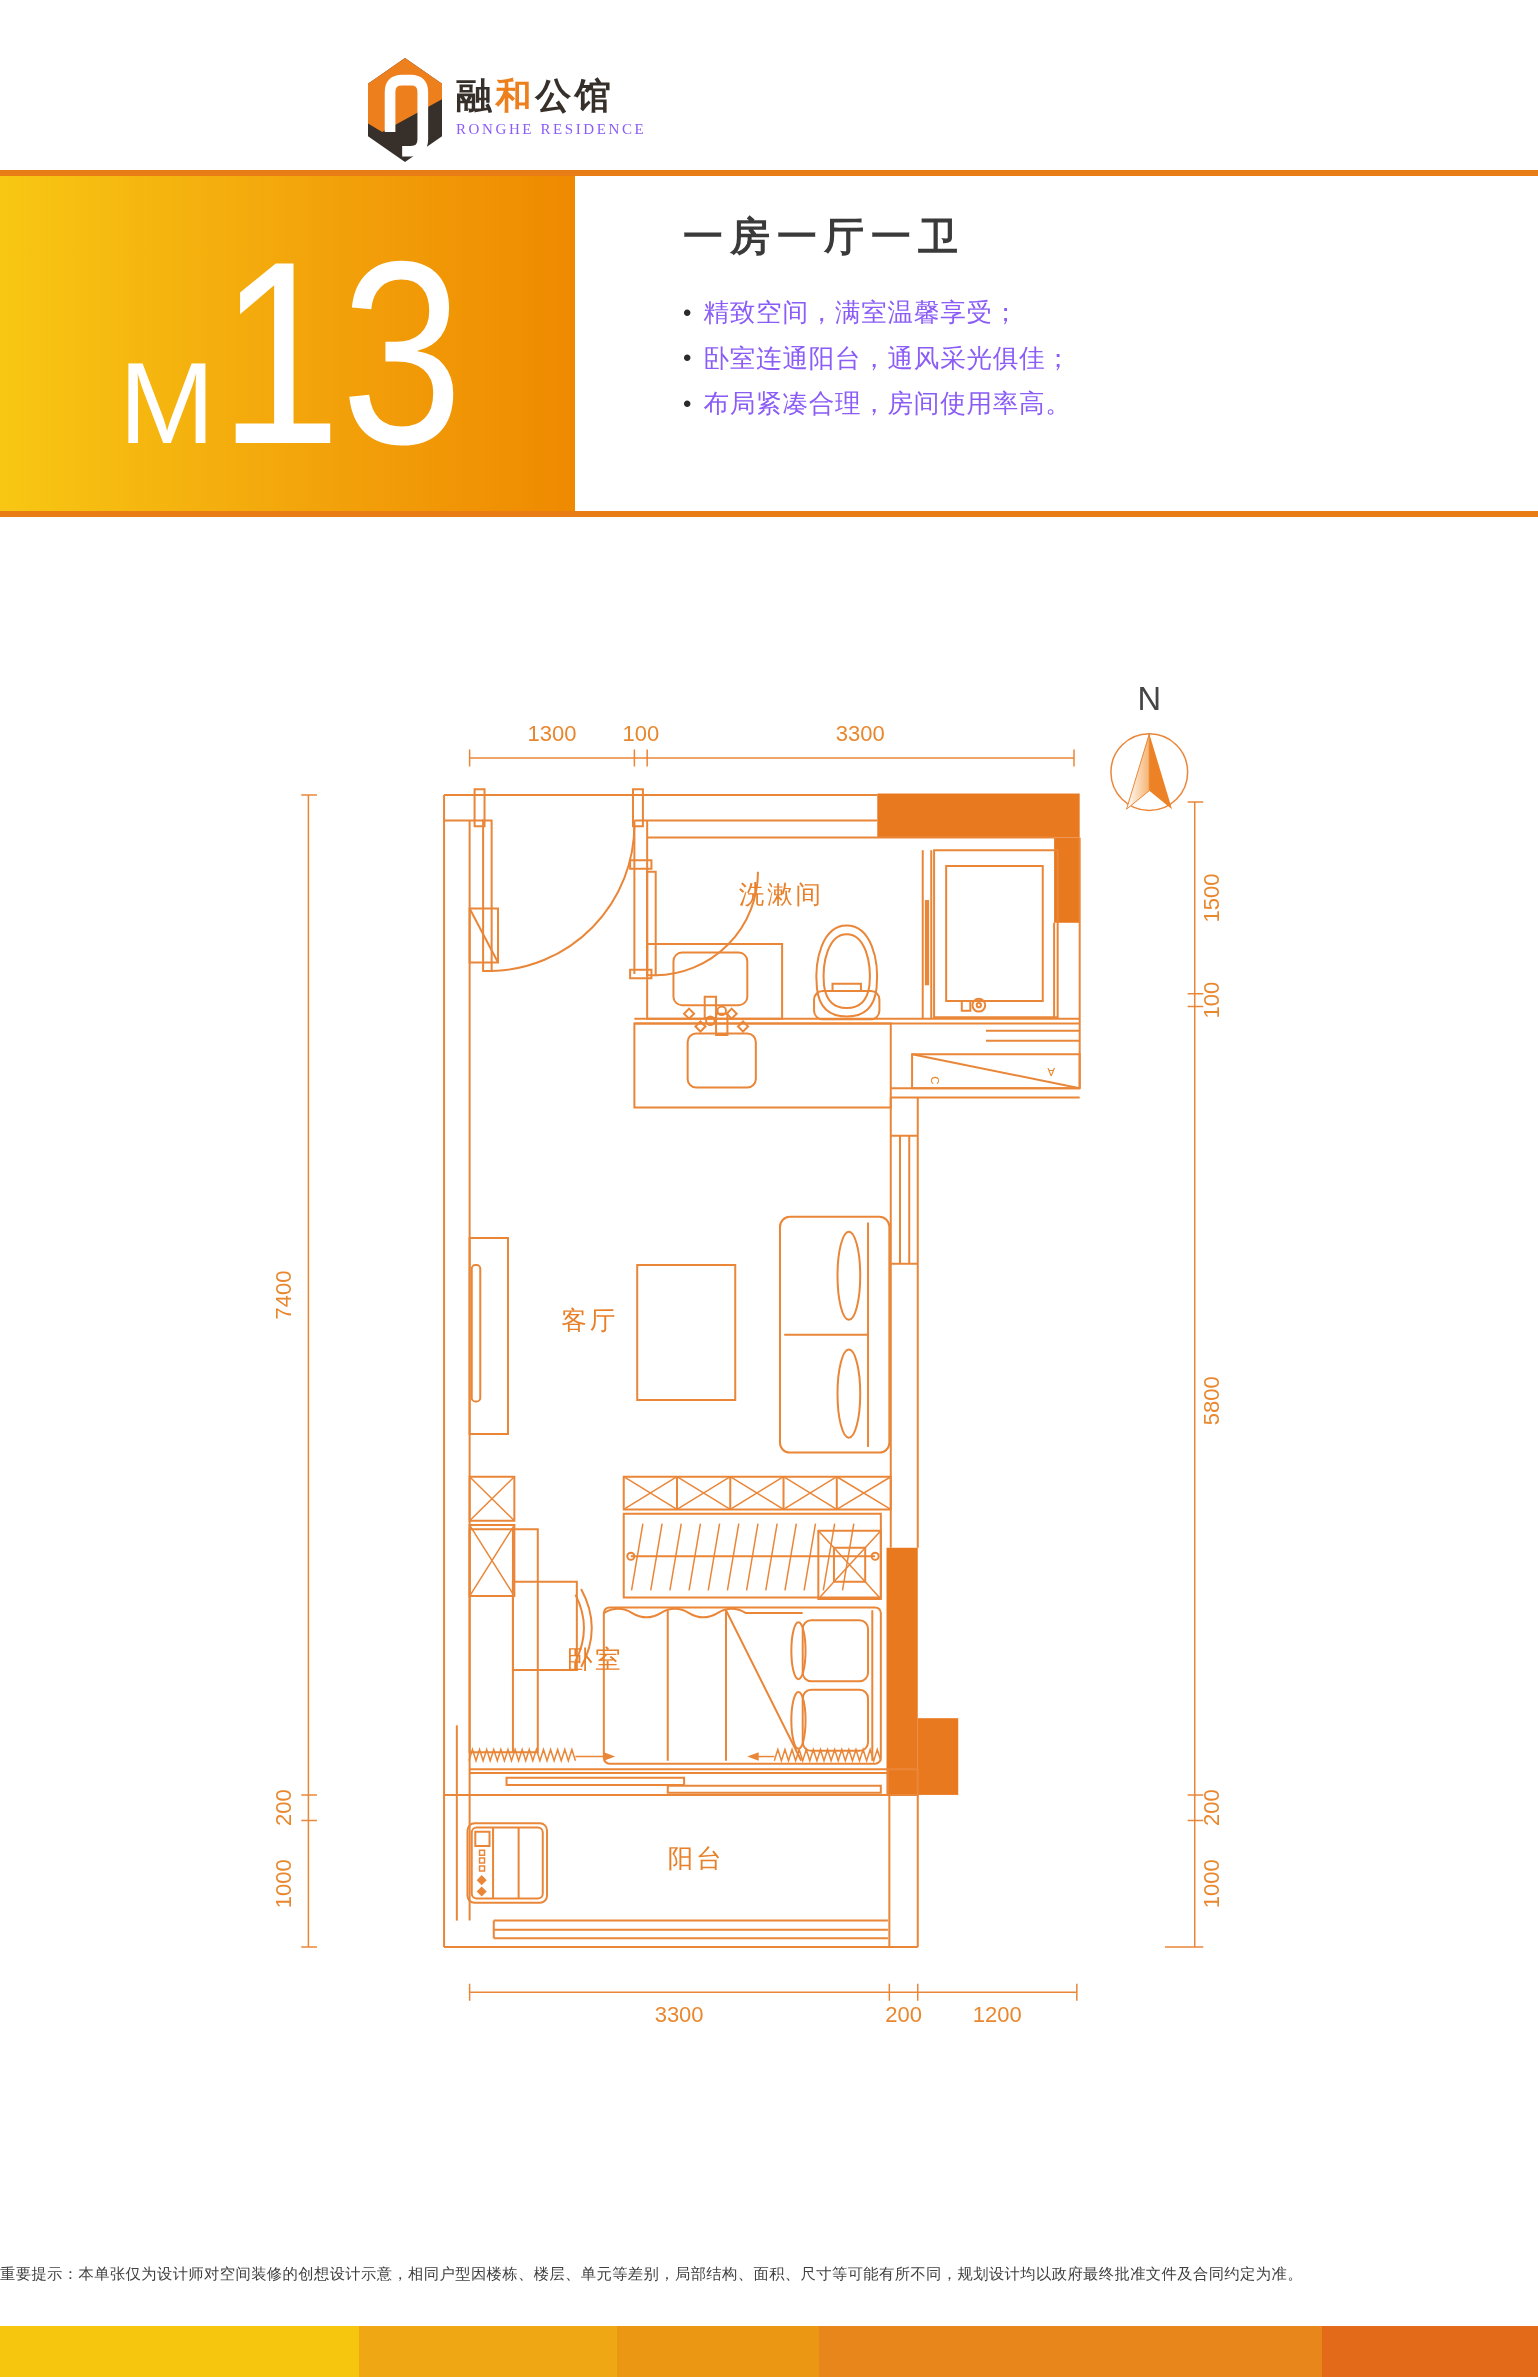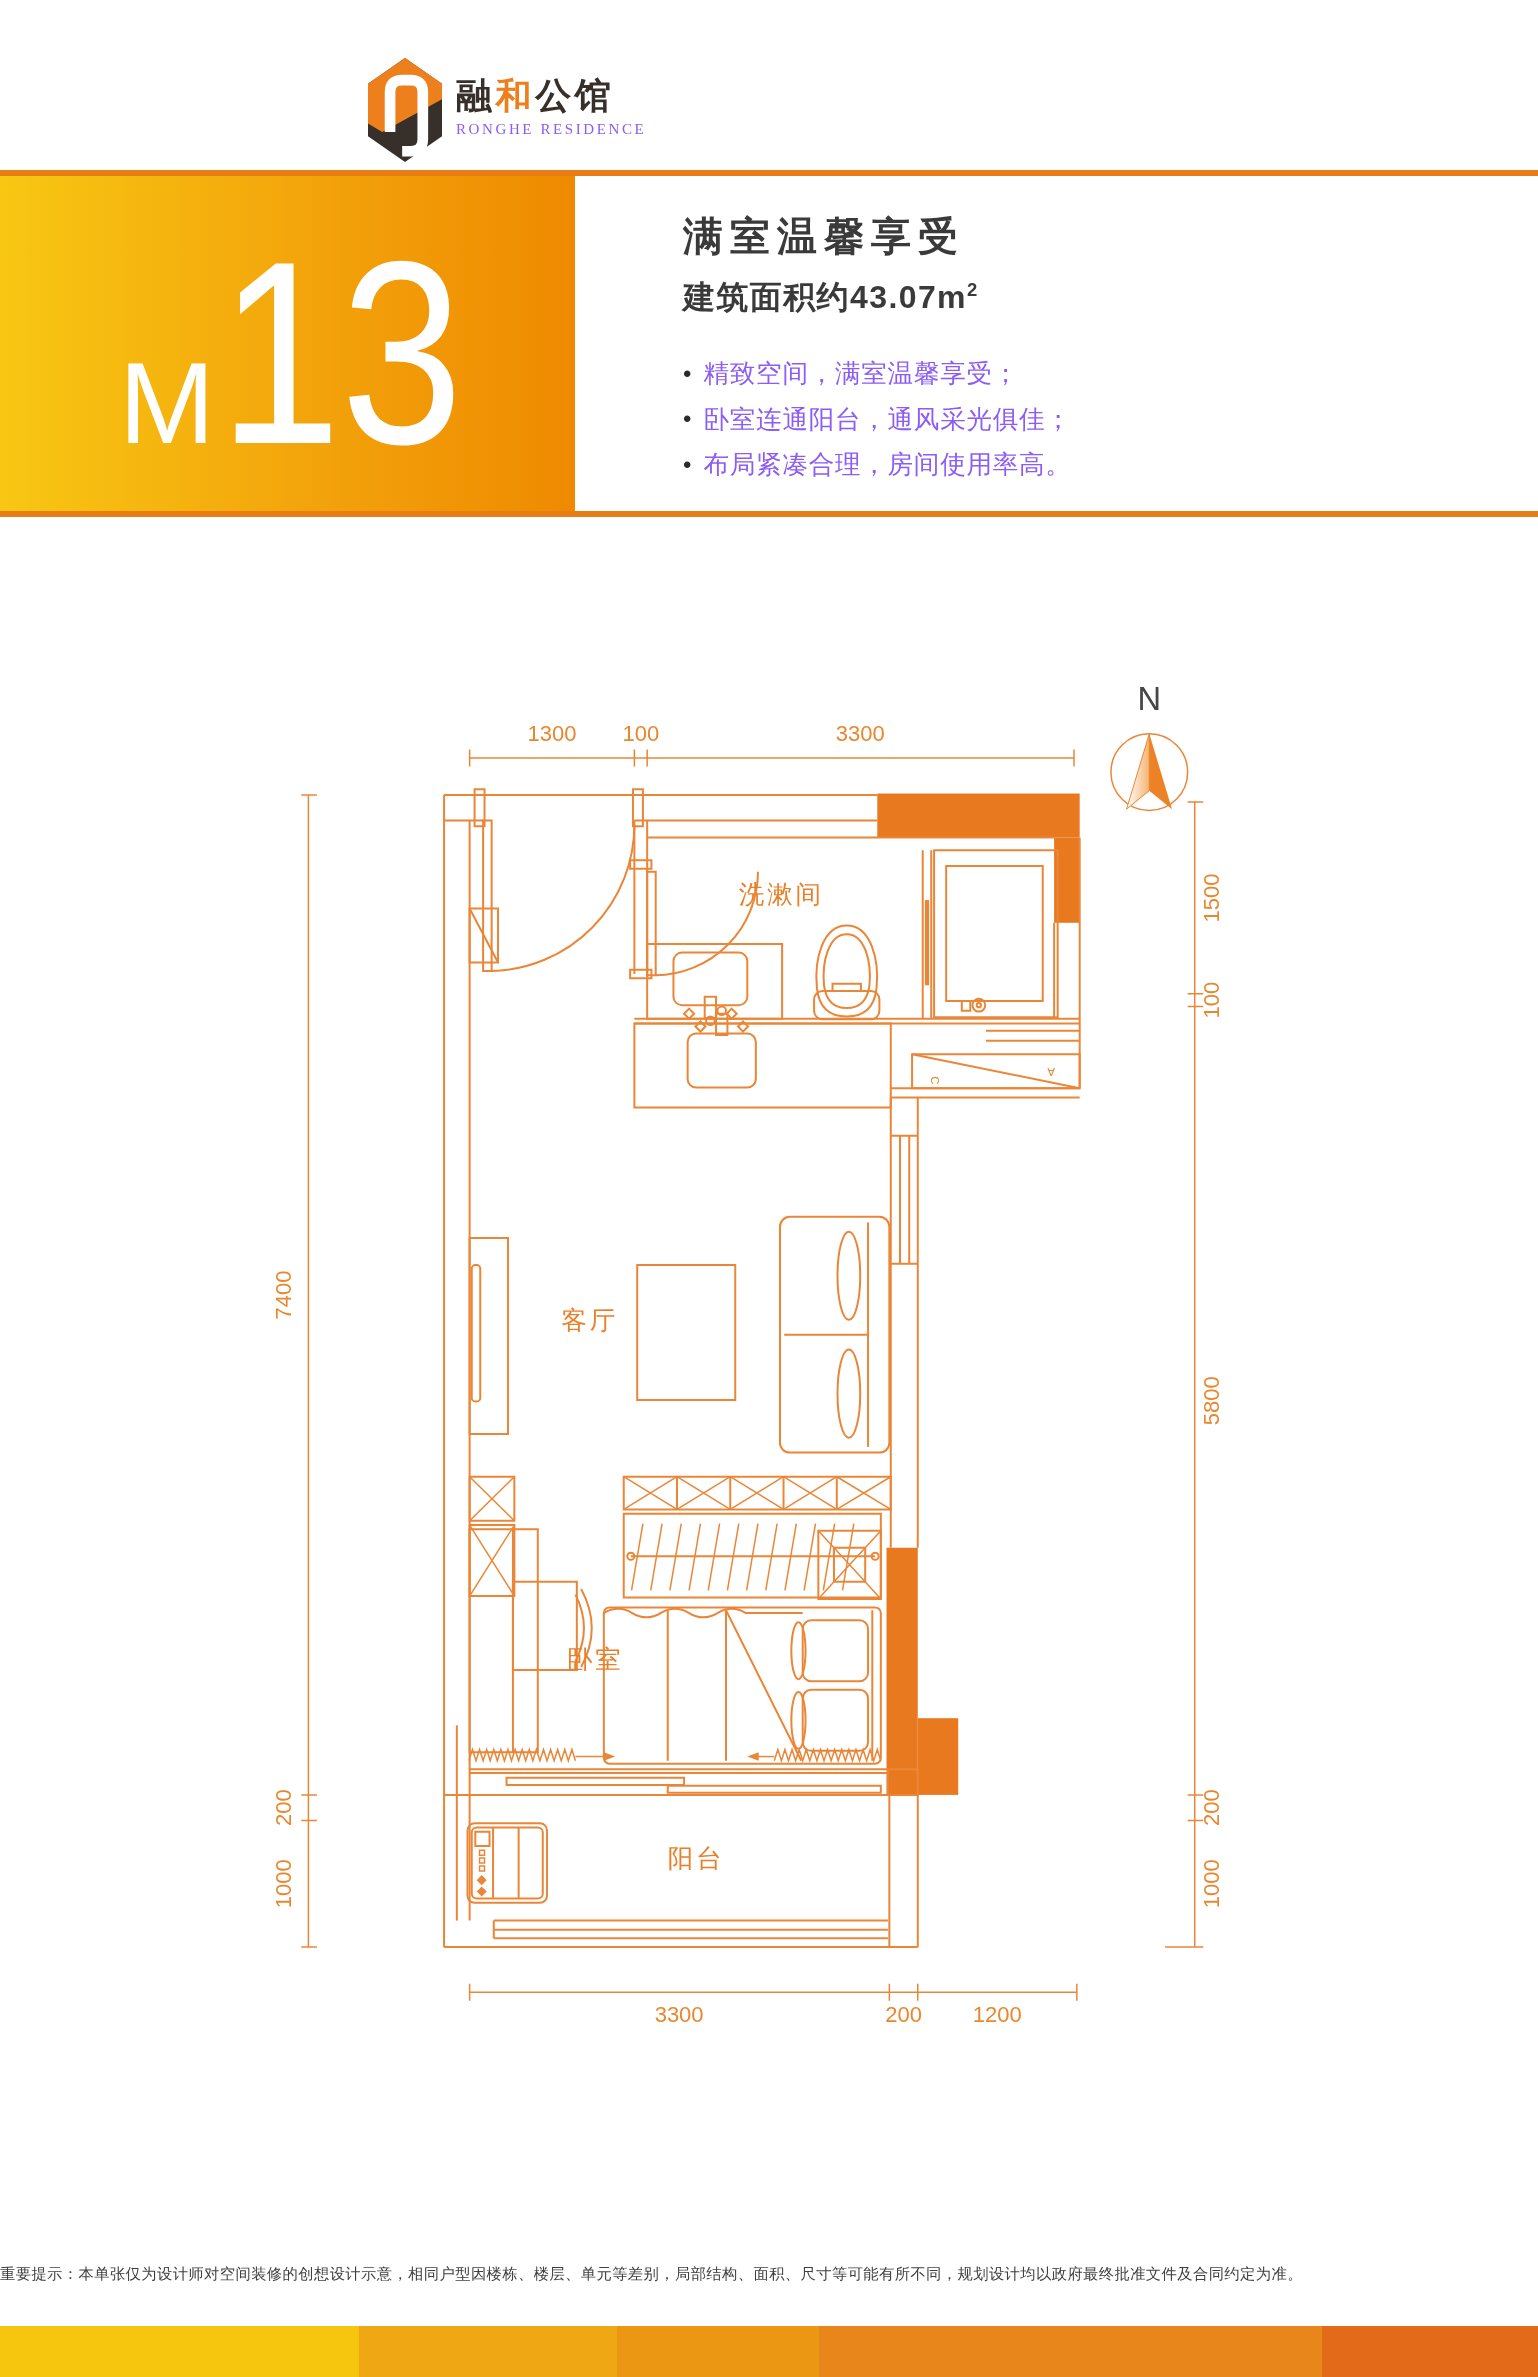--- a/index.html
+++ b/index.html
@@ -76,22 +76,21 @@
   <section class="band">
     <div class="band-line top"></div>
     <div class="band-line bottom"></div>
     <div class="grad">
       <div class="m13">
         <span class="m">M</span>
         <span class="num">13</span>
       </div>
     </div>
     <div class="title-block">
-      <div class="unit-title">满室温馨享受</div>
-      <div class="unit-area"><span>建筑面积约43.07m</span><sup>2</sup></div>
+      <div class="unit-title">一房一厅一卫</div>
       <ul class="features">
         <li>精致空间，满室温馨享受；</li>
         <li>卧室连通阳台，通风采光俱佳；</li>
         <li>布局紧凑合理，房间使用率高。</li>
       </ul>
     </div>
   </section>
 
   <svg class="plan-svg" viewBox="380 930 1460 1960">
     <defs>

